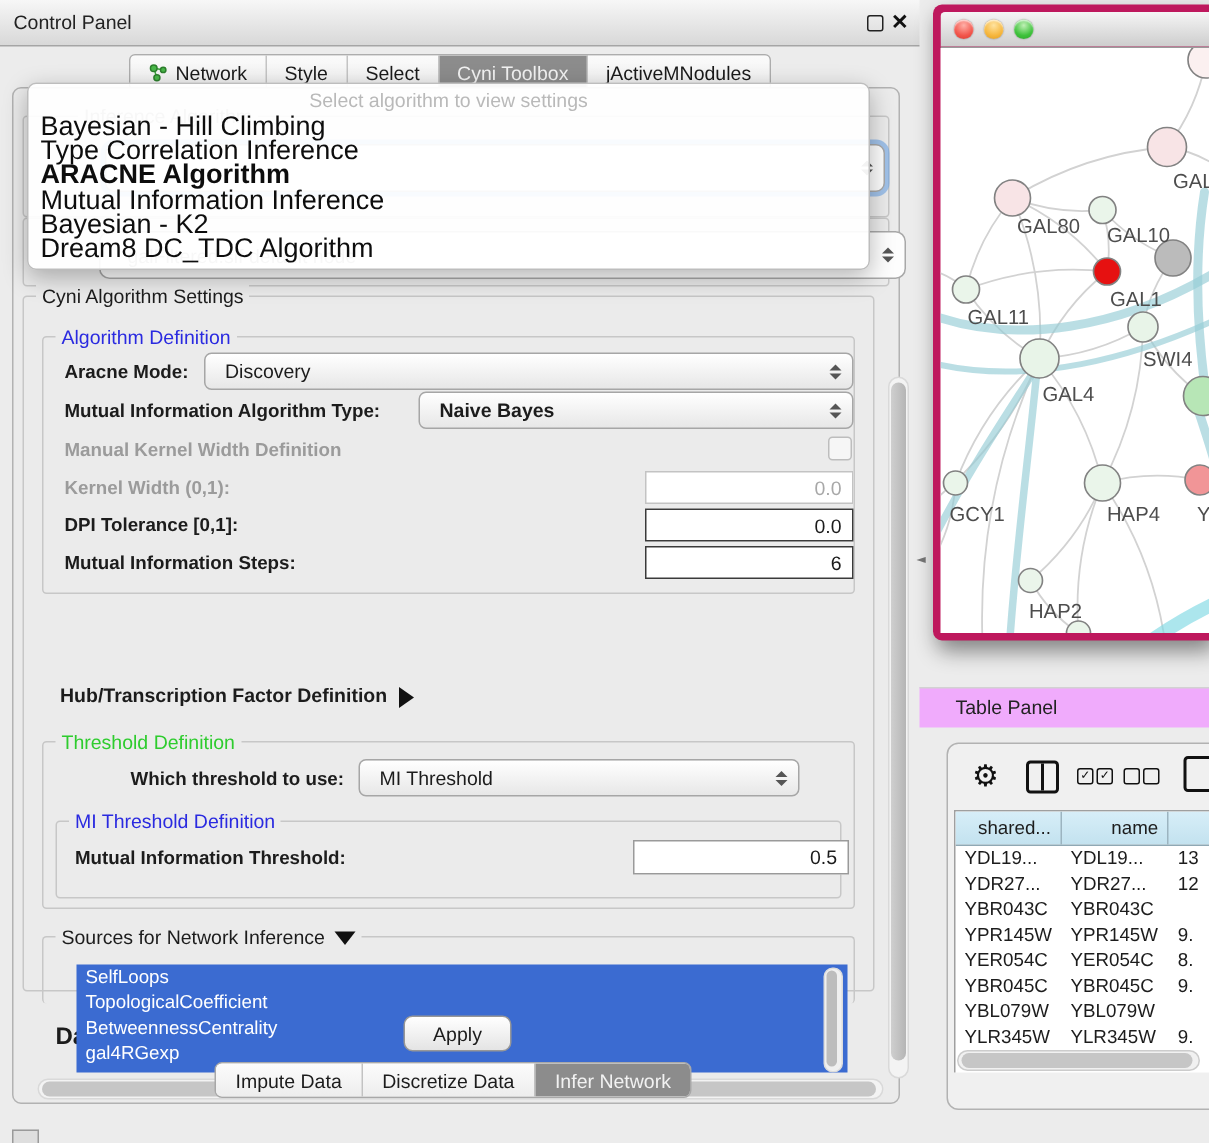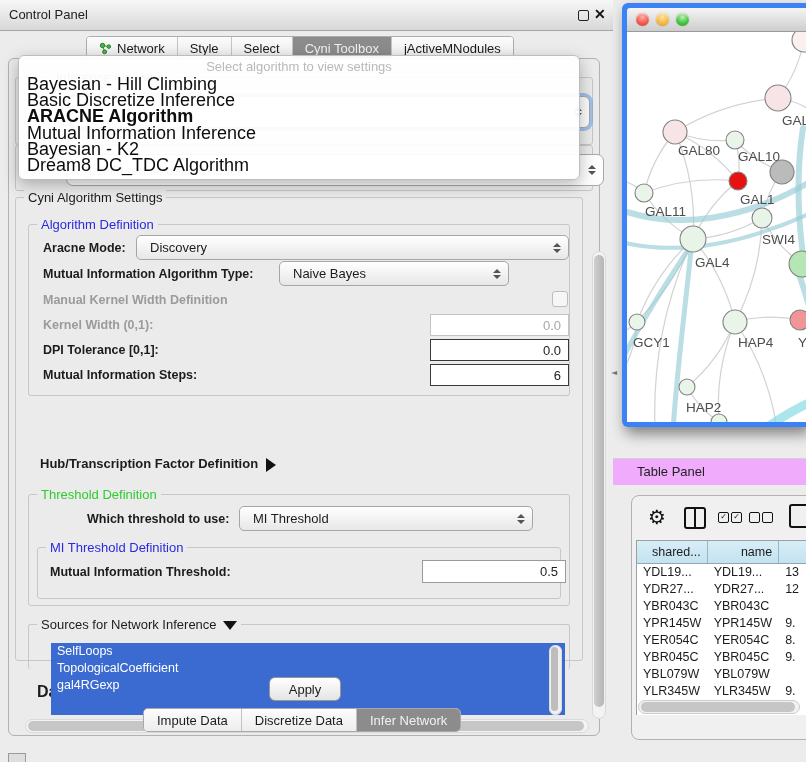--- a/index.html
+++ b/index.html
@@ -53,21 +53,21 @@
   .popup .item{height:16.2px;line-height:16.2px;padding-left:8px;font-size:18px;color:#0d0d0d;white-space:nowrap;}
   .popup .item.b{font-weight:bold;}
   .tri-right{display:inline-block;width:0;height:0;border-top:7px solid transparent;border-bottom:7px solid transparent;border-left:10px solid #111;vertical-align:middle;margin-left:8px;}
   .tri-down{display:inline-block;width:0;height:0;border-left:7px solid transparent;border-right:7px solid transparent;border-top:9px solid #111;vertical-align:middle;margin-left:6px;}
   .bottom-tabs{left:142px;top:707px;height:22px;display:flex;border:1px solid #a8a8a8;border-radius:5px;overflow:hidden;background:#fafafa;}
   .btab{display:flex;align-items:center;padding:0 13px;font-size:13px;border-right:1px solid #c2c2c2;background:linear-gradient(#fcfcfc,#ededed);white-space:nowrap;}
   .btab:last-child{border-right:none;}
   .btab.sel{background:#8c8c8c;color:#f2f2f2;}
   .mini-sq{left:8px;top:753px;width:16px;height:9px;border:1px solid #9a9a9a;background:#dedede;}
   
-  .netwin{left:622px;top:3px;width:185px;height:424px;background:#3b82f6;border-radius:6px 0 0 6px;
+  .netwin{left:622px;top:3px;width:185px;height:424px;background:#be185d;border-radius:6px 0 0 6px;
     box-shadow:3px 7px 14px rgba(0,0,0,0.45);z-index:5;}
   .netbar{position:absolute;left:5px;top:5px;width:179px;height:24px;background:linear-gradient(#f5f5f5,#cdcdcd);
     border-bottom:1px solid #9a9a9a;border-radius:3px 0 0 0;box-sizing:border-box;}
   .tl{position:absolute;top:5px;width:13px;height:13px;border-radius:50%;box-shadow:inset 0 1px 1px rgba(255,255,255,.7),0 0 1px rgba(0,0,0,.5);}
   .tl.r{left:9px;background:radial-gradient(circle at 50% 30%,#ffb0a8,#f2564c 60%,#d8382e);}
   .tl.y{left:29px;background:radial-gradient(circle at 50% 30%,#ffe3a0,#f6b73e 60%,#dd9a21);}
   .tl.g{left:49px;background:radial-gradient(circle at 50% 30%,#c0f0b6,#3fc23c 60%,#2aa428);}
   .netcanvas{position:absolute;left:5px;top:29px;width:179px;height:390px;background:#fff;overflow:hidden;}
   .grabber{left:611px;top:368px;font-size:8px;color:#777;font-family:"DejaVu Sans",sans-serif;}
   .tp-bar{left:613px;top:458px;width:193px;height:26px;background:#f0abfc;border-top:1px solid #d2d2d2;}
@@ -150,21 +150,21 @@
     <div class="fieldset" style="left:12px;top:26px;width:540px;height:170px;">
       <span class="legend blue">Algorithm Definition</span>
 
       <div class="lbl" style="left:14px;top:16px;">Aracne Mode:</div>
       <div class="combo" style="left:107px;top:10px;width:433px;height:25px;">
         <span>Discovery</span>
         <span class="arrows"></span>
       </div>
 
       <div class="lbl" style="left:14px;top:42px;">Mutual Information Algorithm Type:</div>
-      <div class="combo" style="left:250px;top:36px;width:230px;height:25px;">
+      <div class="combo" style="left:250px;top:36px;width:290px;height:25px;font-weight:bold;">
         <span>Naive Bayes</span>
         <span class="arrows"></span>
       </div>
 
       <div class="lbl dis" style="left:14px;top:68px;">Manual Kernel Width Definition</div>
       <span class="checkbox" style="left:523px;top:66px;"></span>
 
       <div class="lbl dis" style="left:14px;top:93px;">Kernel Width (0,1):</div>
       <div class="field dis" style="left:401px;top:89px;width:139px;height:22px;">
           <span>0.0</span>
@@ -206,20 +206,21 @@
     <div class="fieldset" style="left:12px;top:426px;width:540px;height:44px;border-bottom:none;">
       <span class="legend"><span>Sources for Network Inference</span><span class="tri-down"></span></span>
       <div class="lbl" style="left:8px;top:14px;font-size:16px;margin-top:44px;">Data Attributes</div>
     </div>
   </div>
 
   <div class="abs attr-list">
 
     <div class="attr-item">SelfLoops</div>
       <div class="attr-item">TopologicalCoefficient</div>
+      <div class="attr-item">BetweennessCentrality</div>
       <div class="attr-item">gal4RGexp</div>
       <div class="list-vscroll">
         <div class="list-vthumb"></div>
       </div>
   </div>
 
   <div class="btn" style="left:260px;top:618px;width:70px;height:22px;">
       <span>Apply</span>
     </div>
 
@@ -233,21 +234,21 @@
     <div class="btab sel">
         <span>Infer Network</span>
       </div>
   </div>
 </div>
 
 <div class="abs popup">
   <div class="hint">Select algorithm to view settings</div>
   <div id="dropdown-items">
       <div class="item">Bayesian - Hill Climbing</div>
-      <div class="item">Basic Discretize Inference</div>
+      <div class="item">Type Correlation Inference</div>
       <div class="item b">ARACNE Algorithm</div>
       <div class="item">Mutual Information Inference</div>
       <div class="item">Bayesian - K2</div>
       <div class="item">Dream8 DC_TDC Algorithm</div>
     </div>
 </div>
 
 <div class="abs mini-sq"></div>
 
 <div class="abs netwin">

